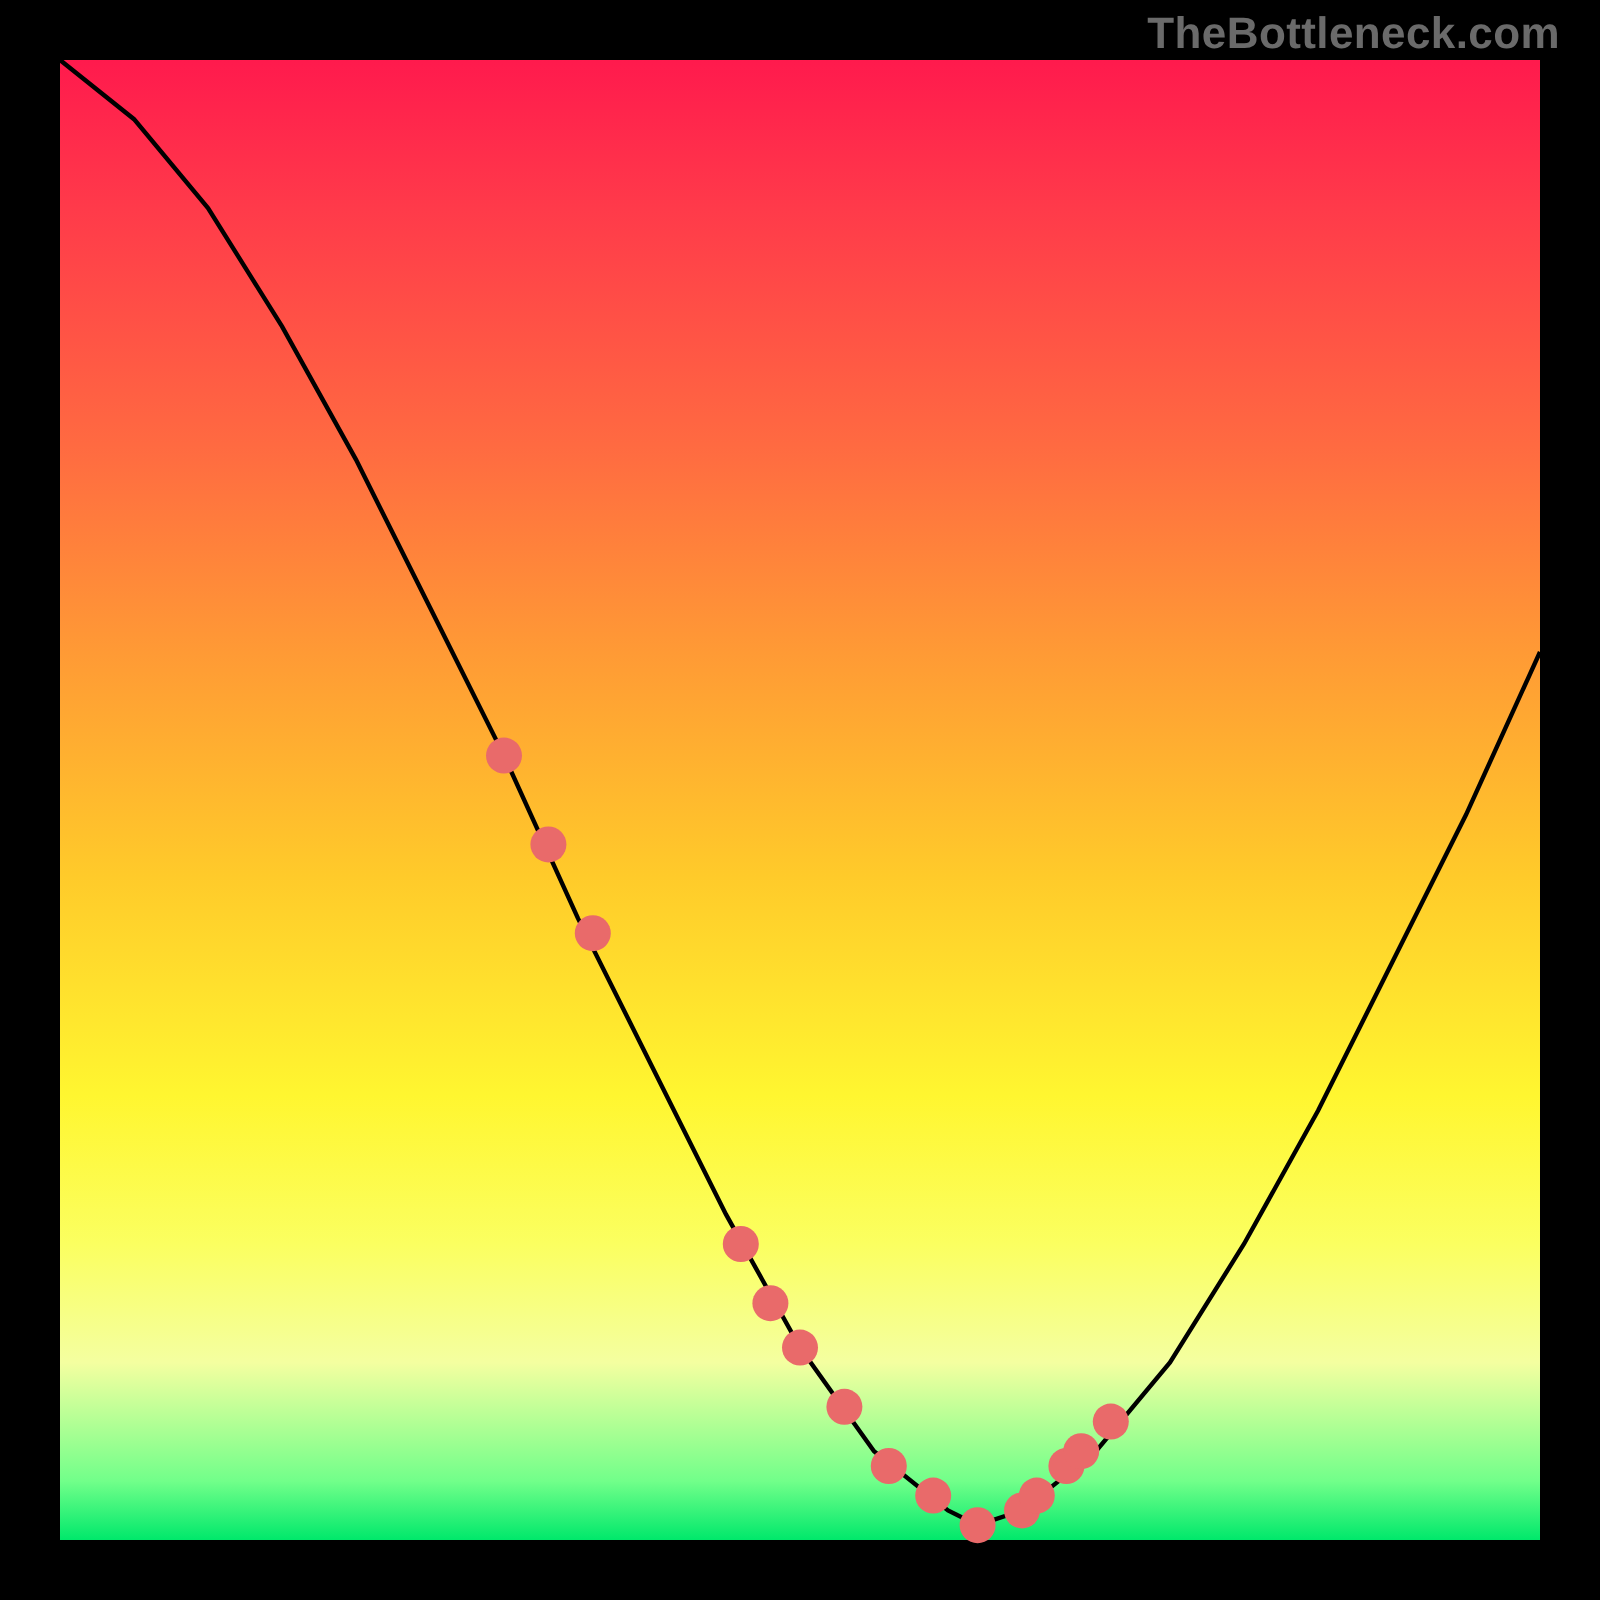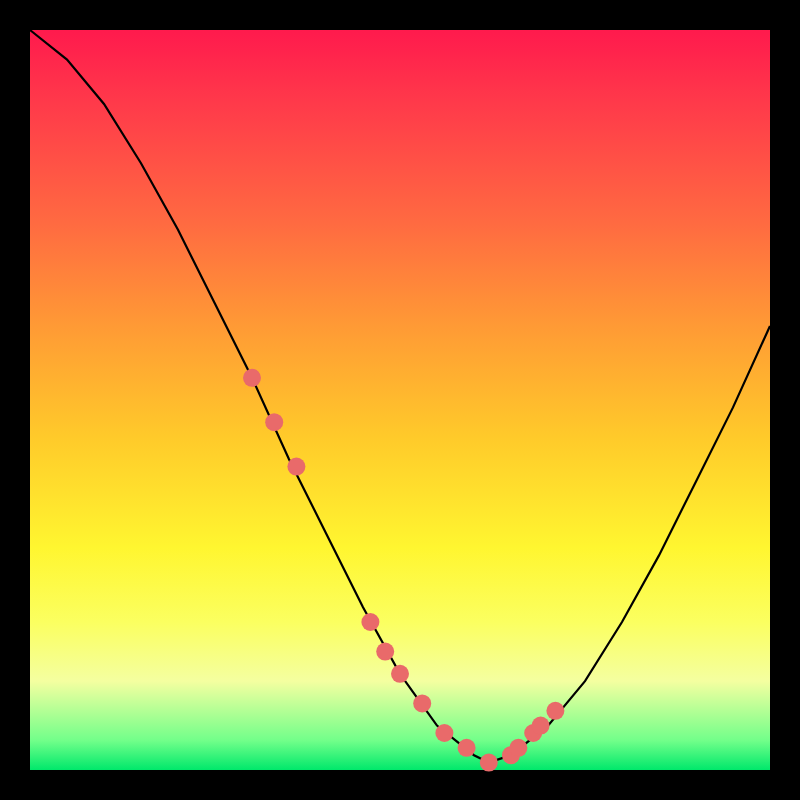--- a/index.html
+++ b/index.html
@@ -91,14 +91,15 @@
           <circle cx="481.0" cy="725.2" r="9" class="dot"></circle>
           <circle cx="488.4" cy="717.8" r="9" class="dot"></circle>
           <circle cx="503.2" cy="703.0" r="9" class="dot"></circle>
           <circle cx="510.6" cy="695.6" r="9" class="dot"></circle>
           <circle cx="525.4" cy="680.8" r="9" class="dot"></circle>
         </g>
     </svg>
 
   </div>
 
+  <div class="watermark">TheBottleneck.com</div>
 
 </div>
 
 </body></html>

